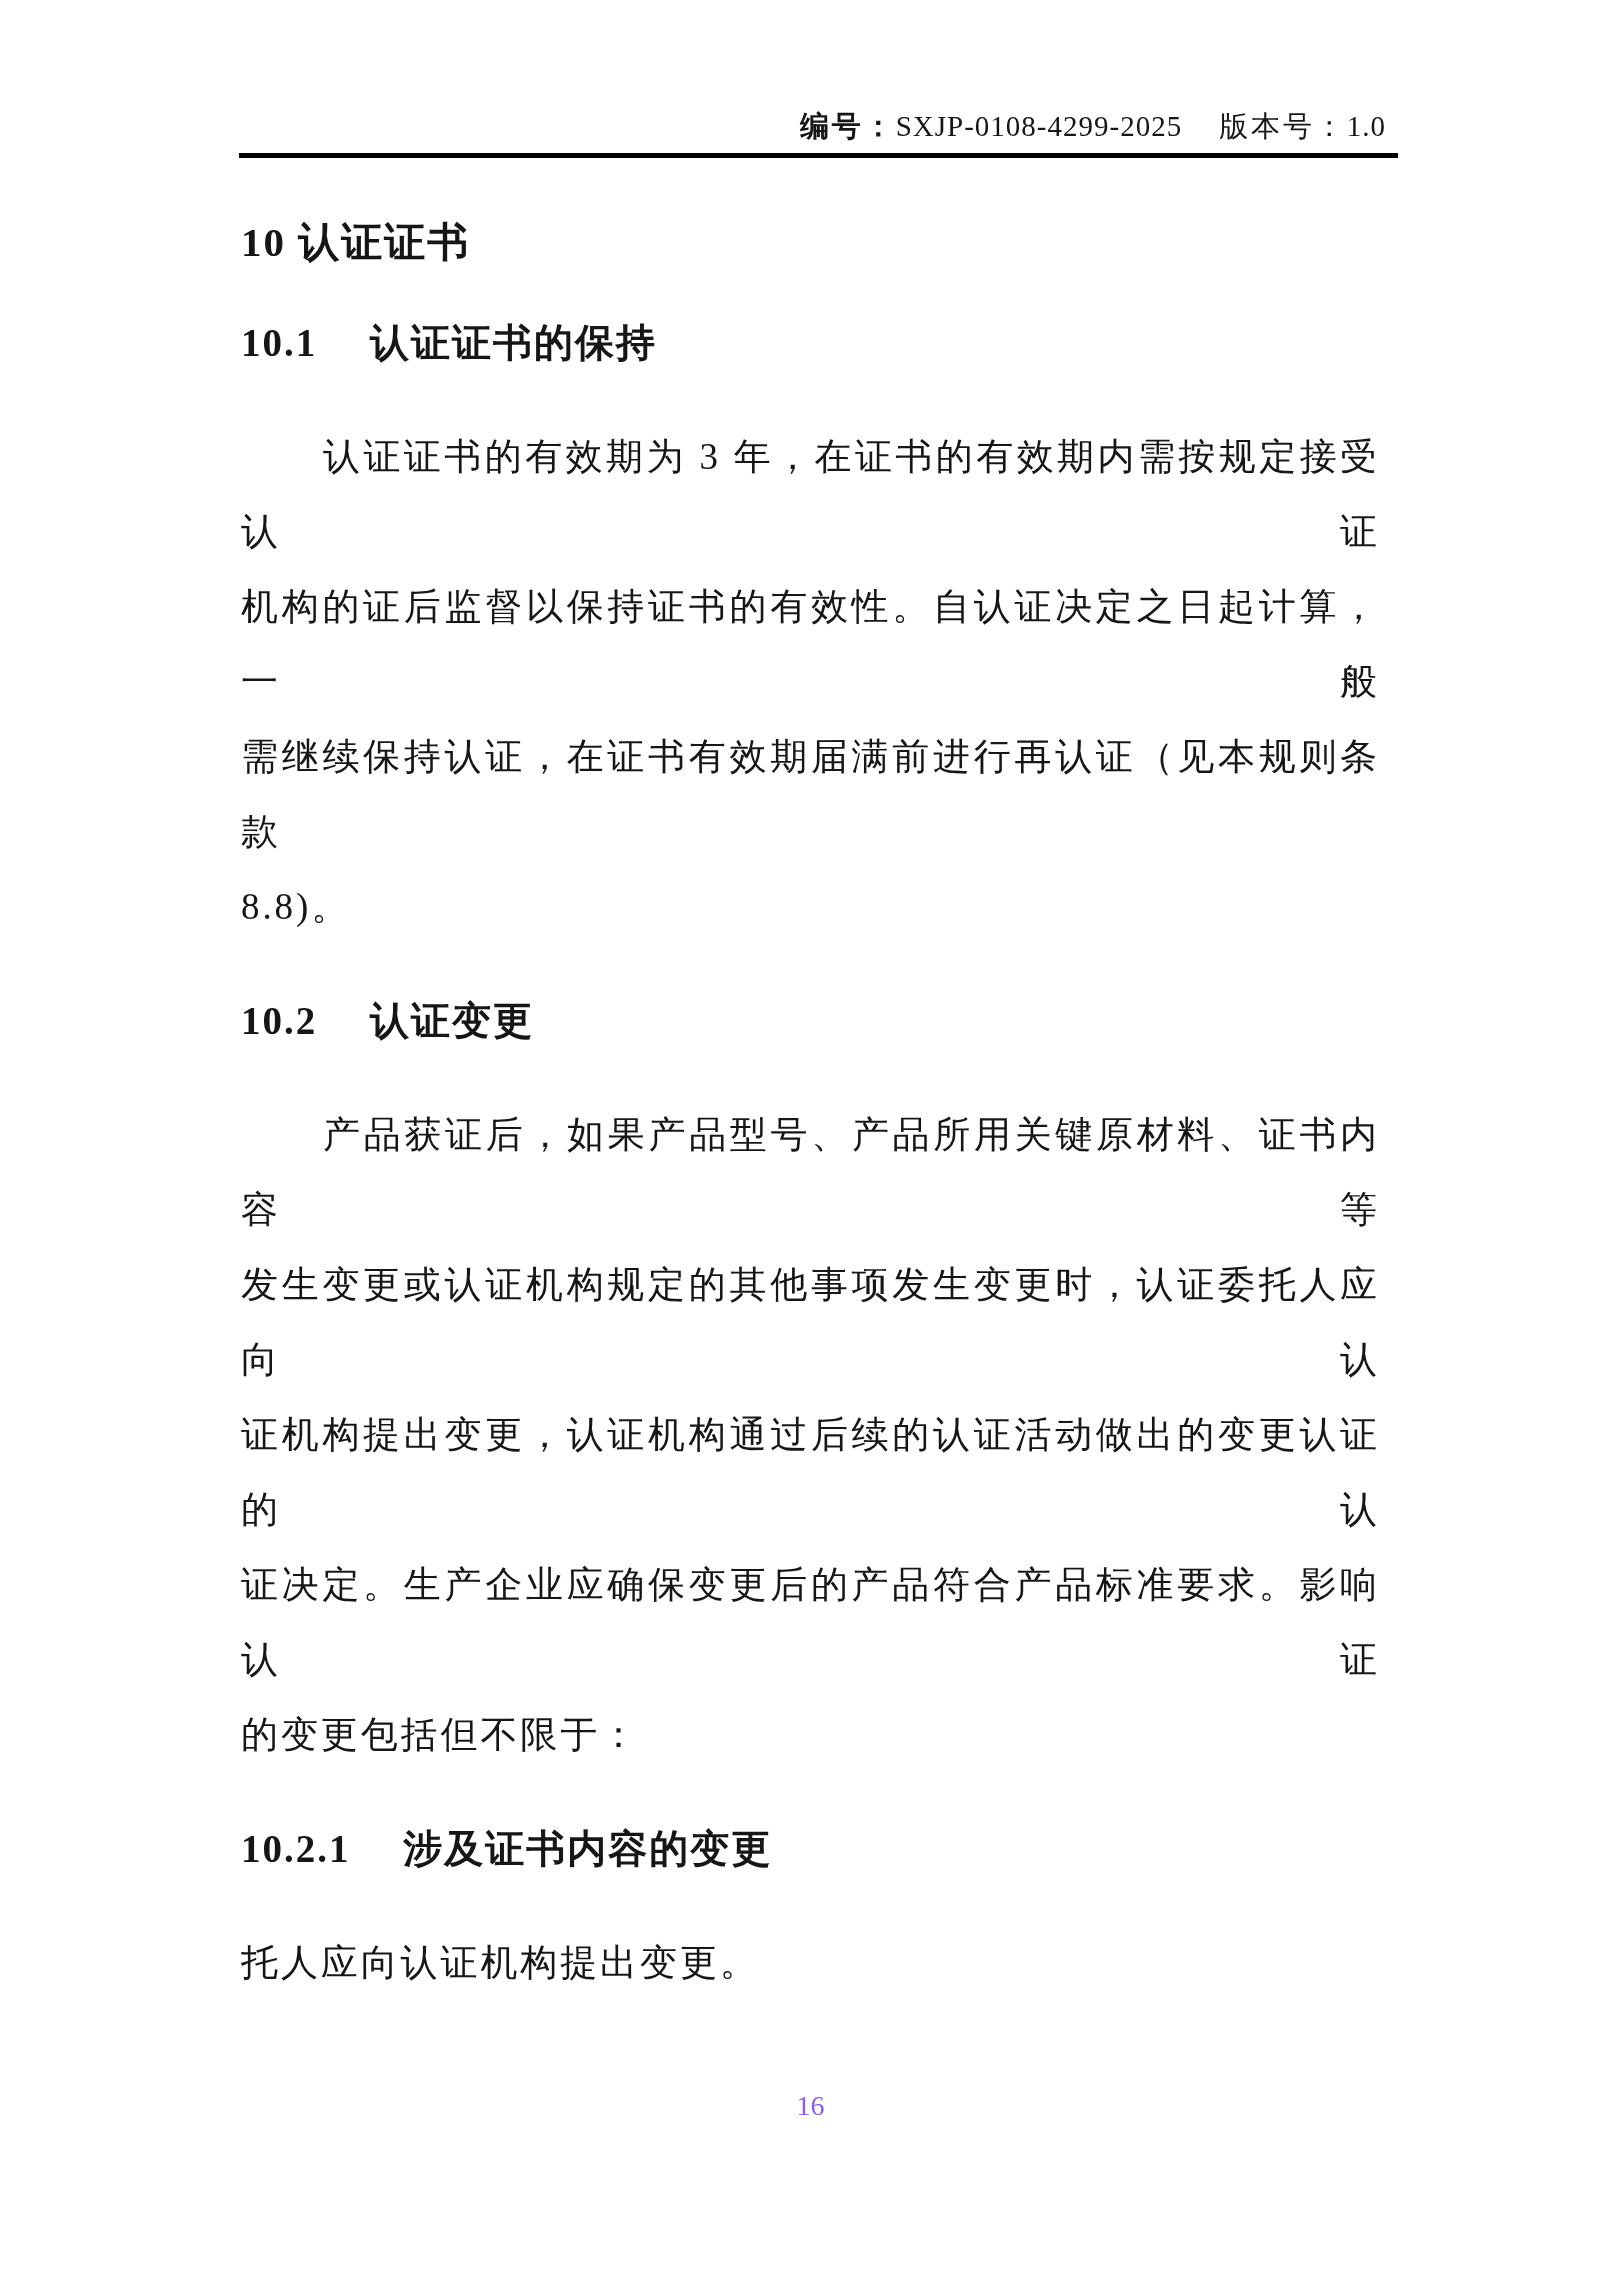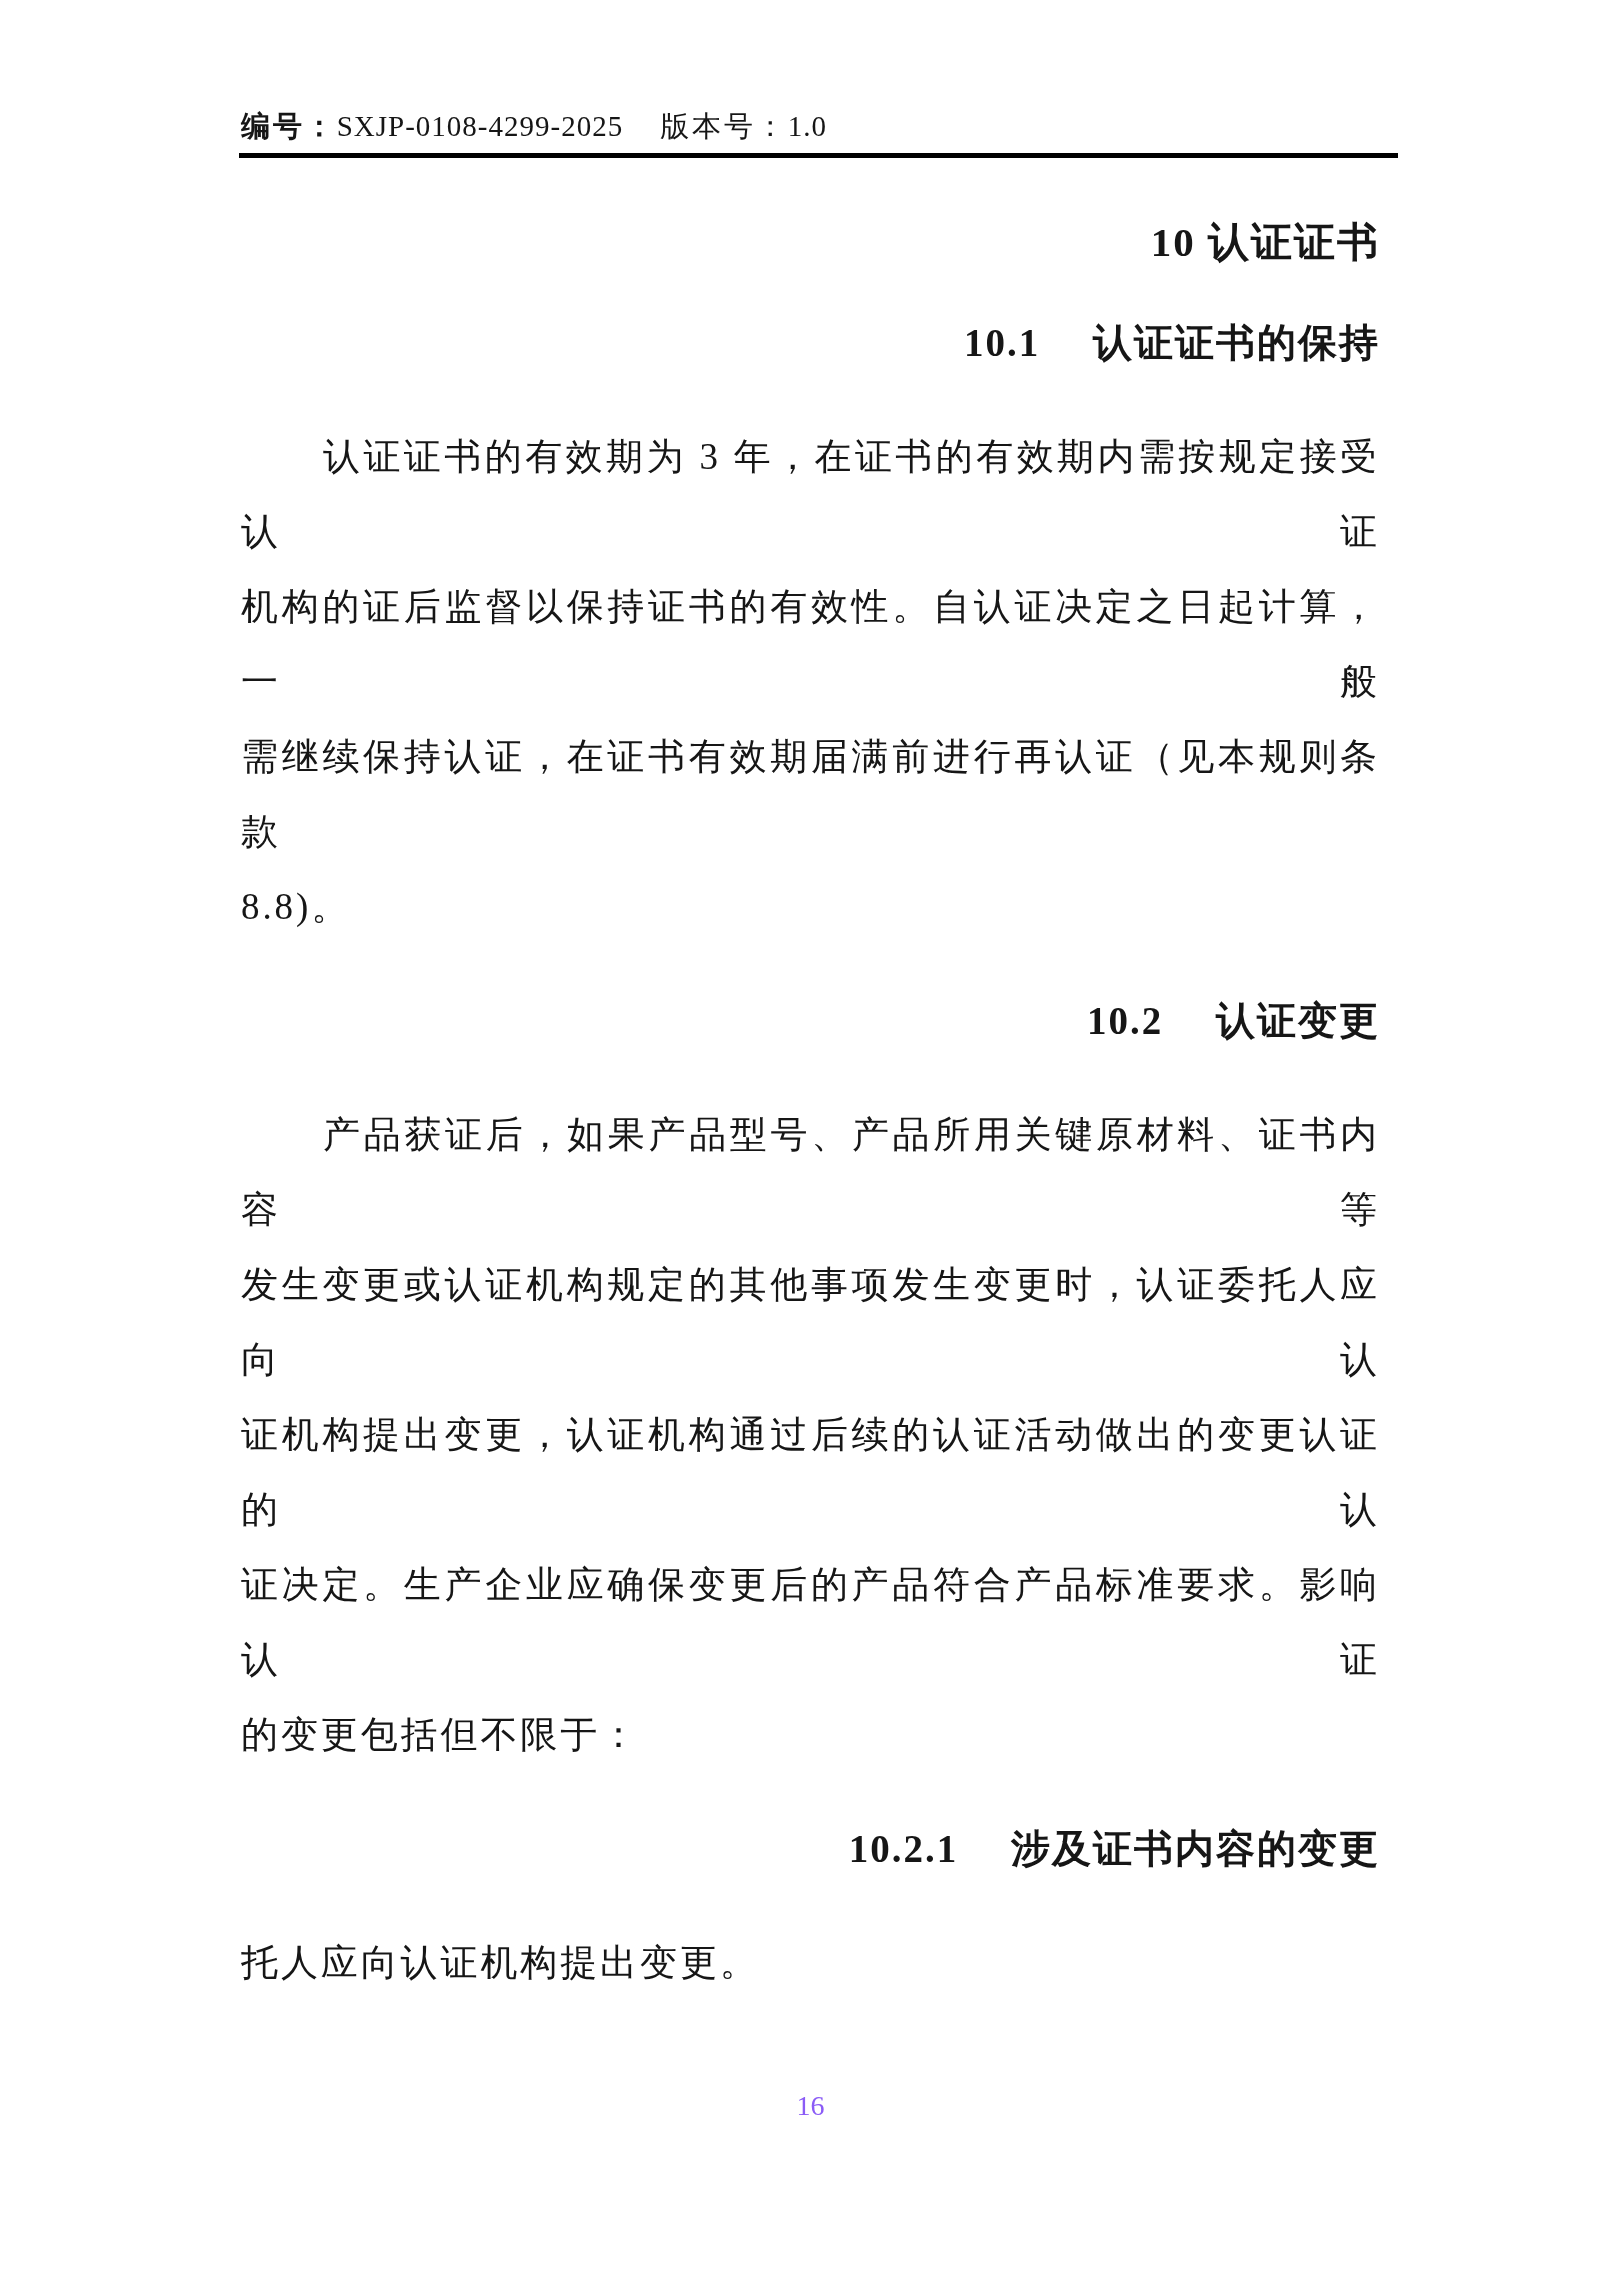--- a/index.html
+++ b/index.html
@@ -8,45 +8,44 @@
     width:1621px;
     height:2293px;
     background:#ffffff;
     color:#161616;
     font-family:"Liberation Serif","DejaVu Serif",serif;
     overflow:hidden;
   }
   .header{
     margin:0 235px 0 241px;
     padding-top:102px;
-    text-align:left;
+    text-align:right;
     font-size:29px;
     line-height:49px;
     white-space:nowrap;
     letter-spacing:1px;
   }
   .header .lbl-bold{font-weight:bold;letter-spacing:2.9px;}
   .header .lbl{letter-spacing:2.9px;margin-left:37px;}
   .header .val{letter-spacing:1px;}
   .rule{
     margin:2px 223px 0 239px;
     height:4.9px;
     background:#000000;
   }
   .content{
     margin:0 241px 0 241px; 
   }
   .sec{
     font-size:39px;
     font-weight:bold;
     line-height:47px;
-    margin:53px 0 0 9px;
+    margin:53px 0 0 0;
     letter-spacing:2px;
     font-family:"Liberation Serif","DejaVu Serif",serif;
-    text-align:right;
   }
   .sec.h1{margin-top:61px;font-size:41px;}
   .para{
     margin:53px 0 0 0;
     font-size:37px;
   }
   .line{
     line-height:75px;
     letter-spacing:2.9px;
   }

